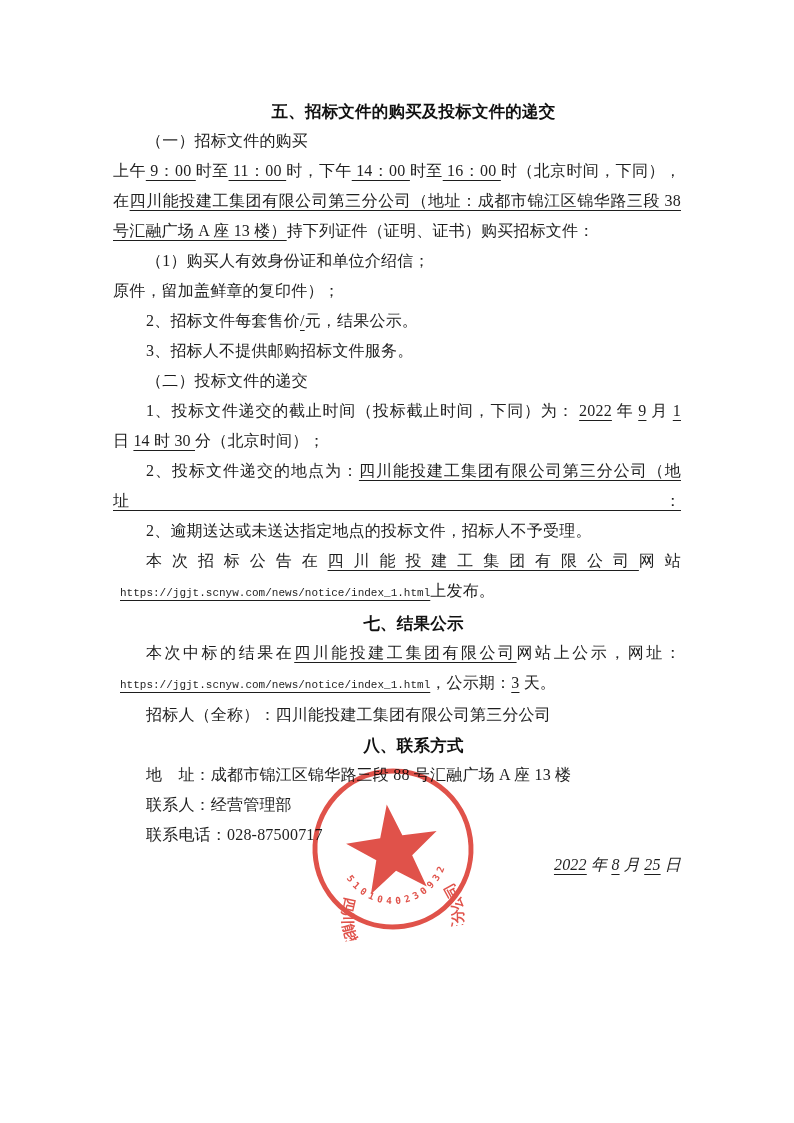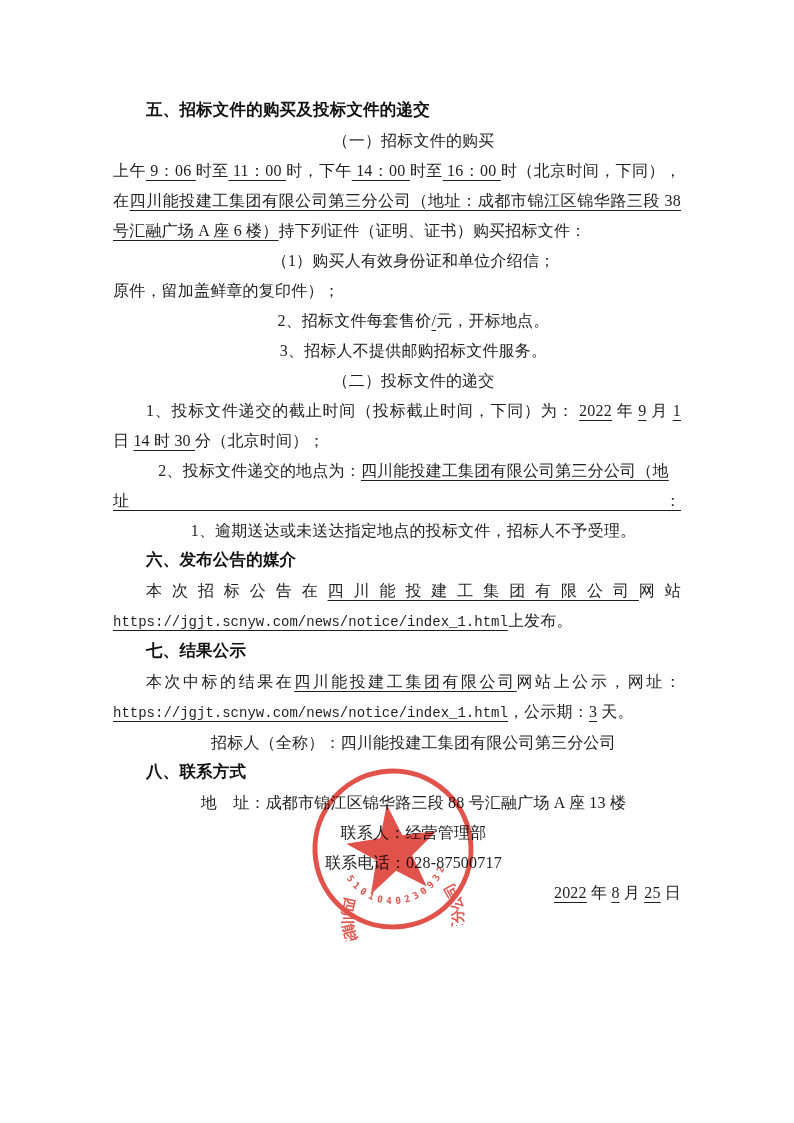--- a/index.html
+++ b/index.html
@@ -9,59 +9,58 @@
   }
   #doc{
     position:absolute;left:113px;top:96px;width:568px;
   }
   .line{
     min-height:30px;line-height:30px;font-size:16px;white-space:nowrap;
     letter-spacing:0.2px;
   }
   .line.fill{white-space:normal;text-align:justify;text-align-last:justify;}
   .line.h{
-    font-family:Liberation Mono, monospace;font-weight:bold;font-size:16.5px;
-    padding-left:33px;color:#111;
+    font-family:Liberation Sans, sans-serif;font-weight:bold;font-size:16.5px;
+    padding-left:33px;color:#111;text-align:center;
   }
-  .line.bi{text-indent:33px;text-align:center;}
-  .line.date{text-align:right;}
+  .line.bi{text-indent:33px;}
+  .line.date{text-align:right;font-style:italic;}
   .u{text-decoration:underline;text-underline-offset:4px;text-decoration-thickness:1px;}
-  .url{font-family:"Liberation Mono", monospace;font-size:14px;letter-spacing:0;}
+  .url{font-family:"Liberation Mono", monospace;font-size:11px;letter-spacing:0;margin-left:7px;}
   .stamp{
     position:absolute;left:308px;top:764px;width:170px;height:170px;
     transform:rotate(-8deg);mix-blend-mode:multiply;opacity:.88;
   }
   .seal-text{
     font-family:"Liberation Sans", sans-serif;font-weight:bold;font-size:14px;
     fill:#dc3a31;letter-spacing:0.5px;
   }
   .seal-num{
     font-family:"DejaVu Sans Mono", monospace;font-weight:bold;font-size:9.5px;
     fill:#dc3a31;letter-spacing:4px;
   }
 </style>
 </head>
 <body>
 
 <div id="doc">
     <div class="line h"><span>五、招标文件的购买及投标文件的递交</span></div>
     <div class="line bi"><span>（一）招标文件的购买</span></div>
-    <div class="line b fill"><span>上午</span><span class="u"> 9：06 </span><span>时至</span><span class="u"> 11：00 </span><span>时，下午</span><span class="u"> 14：00 </span><span>时至</span><span class="u"> 16：00 </span><span>时（北京时间，下同），</span></div>
+    <div class="line b fill"><span>上午</span><span class="u"> 9：00 </span><span>时至</span><span class="u"> 11：00 </span><span>时，下午</span><span class="u"> 14：00 </span><span>时至</span><span class="u"> 16：00 </span><span>时（北京时间，下同），</span></div>
     <div class="line b fill"><span>在</span><span class="u">四川能投建工集团有限公司第三分公司（地址：成都市锦江区锦华路三段 38</span></div>
-    <div class="line b"><span class="u">号汇融广场 A 座 6 楼）</span><span>持下列证件（证明、证书）购买招标文件：</span></div>
+    <div class="line b"><span class="u">号汇融广场 A 座 13 楼）</span><span>持下列证件（证明、证书）购买招标文件：</span></div>
     <div class="line bi"><span>（1）购买人有效身份证和单位介绍信；</span></div>
     <div class="line b"><span>原件，留加盖鲜章的复印件）；</span></div>
-    <div class="line bi"><span>2、招标文件每套售价</span><span class="u">/</span><span>元，开标地点。</span></div>
+    <div class="line bi"><span>2、招标文件每套售价</span><span class="u">/</span><span>元，结果公示。</span></div>
     <div class="line bi"><span>3、招标人不提供邮购招标文件服务。</span></div>
     <div class="line bi"><span>（二）投标文件的递交</span></div>
     <div class="line bi fill"><span>1、投标文件递交的截止时间（投标截止时间，下同）为： </span><span class="u">2022</span><span> 年 </span><span class="u">9</span><span> 月 </span><span class="u">1</span></div>
     <div class="line b"><span>日 </span><span class="u">14 时 30 </span><span>分（北京时间）；</span></div>
     <div class="line bi fill"><span>2、投标文件递交的地点为：</span><span class="u">四川能投建工集团有限公司第三分公司（地址：</span></div>
-    <div class="line bi"><span>1、逾期送达或未送达指定地点的投标文件，招标人不予受理。</span></div>
-    <div class="line h"><span>六、发布公告的媒介</span></div>
+    <div class="line bi"><span>2、逾期送达或未送达指定地点的投标文件，招标人不予受理。</span></div>
     <div class="line bi fill"><span>本次招标公告在</span><span class="u">四川能投建工集团有限公司</span><span>网站</span></div>
     <div class="line b"><span class="u url">https://jgjt.scnyw.com/news/notice/index_1.html</span><span>上发布。</span></div>
     <div class="line h"><span>七、结果公示</span></div>
     <div class="line bi fill"><span>本次中标的结果在</span><span class="u">四川能投建工集团有限公司</span><span>网站上公示，网址：</span></div>
     <div class="line b"><span class="u url">https://jgjt.scnyw.com/news/notice/index_1.html</span><span>，公示期：</span><span class="u">3</span><span> 天。</span></div>
     <div class="line bi"><span>招标人（全称）：四川能投建工集团有限公司第三分公司</span></div>
     <div class="line h"><span>八、联系方式</span></div>
     <div class="line bi"><span>地　址：成都市锦江区锦华路三段 88 号汇融广场 A 座 13 楼</span></div>
     <div class="line bi"><span>联系人：经营管理部</span></div>
     <div class="line bi"><span>联系电话：028-87500717</span></div>

